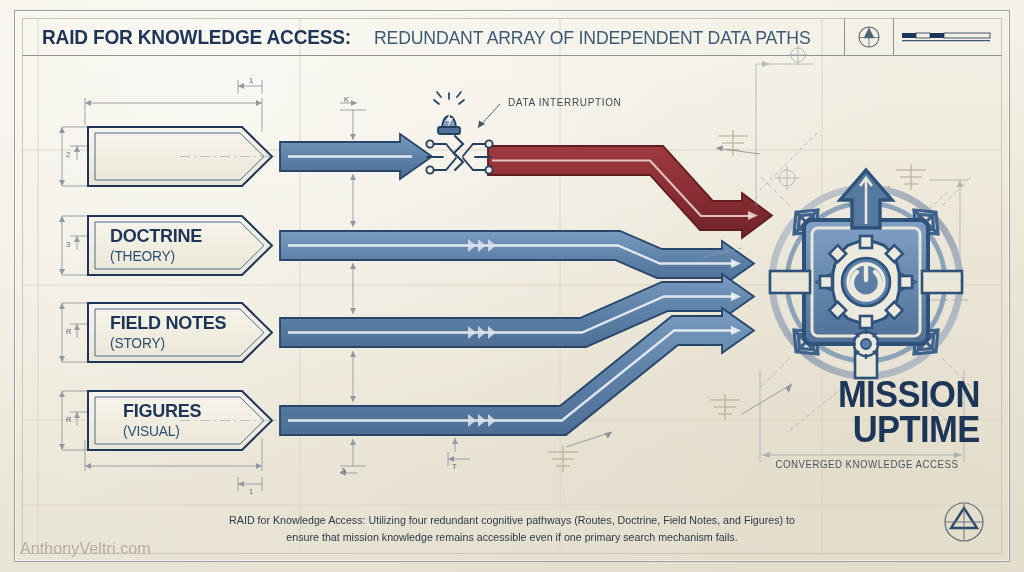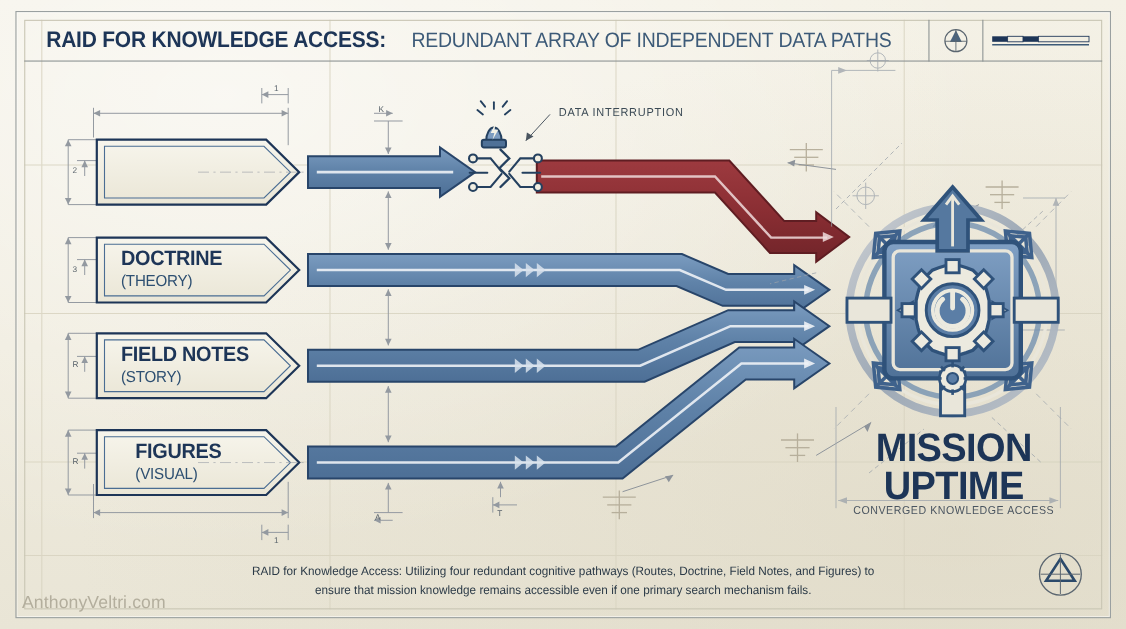--- a/index.html
+++ b/index.html
@@ -134,24 +134,25 @@
     letter-spacing: .7px;
     color: #3b4a55;
     white-space: nowrap;
     transform: scaleX(.95);
     transform-origin: left top;
   }
 
   
   .hub-title {
     position: absolute;
-    left: 762px; top: 390px;
+    left: 762px; top: 378px;
     width: 210px;
-    text-align: center;
+    text-align: right;
     line-height: .96;
+    padding-left: 12px;
   }
   .hub-title .l1, .hub-title .l2 {
     display: block;
     font-size: 36px;
     font-weight: bold;
     color: #1d3557;
     letter-spacing: -0.6px;
     transform: scaleX(.96);
   }
   .hub-sub {

